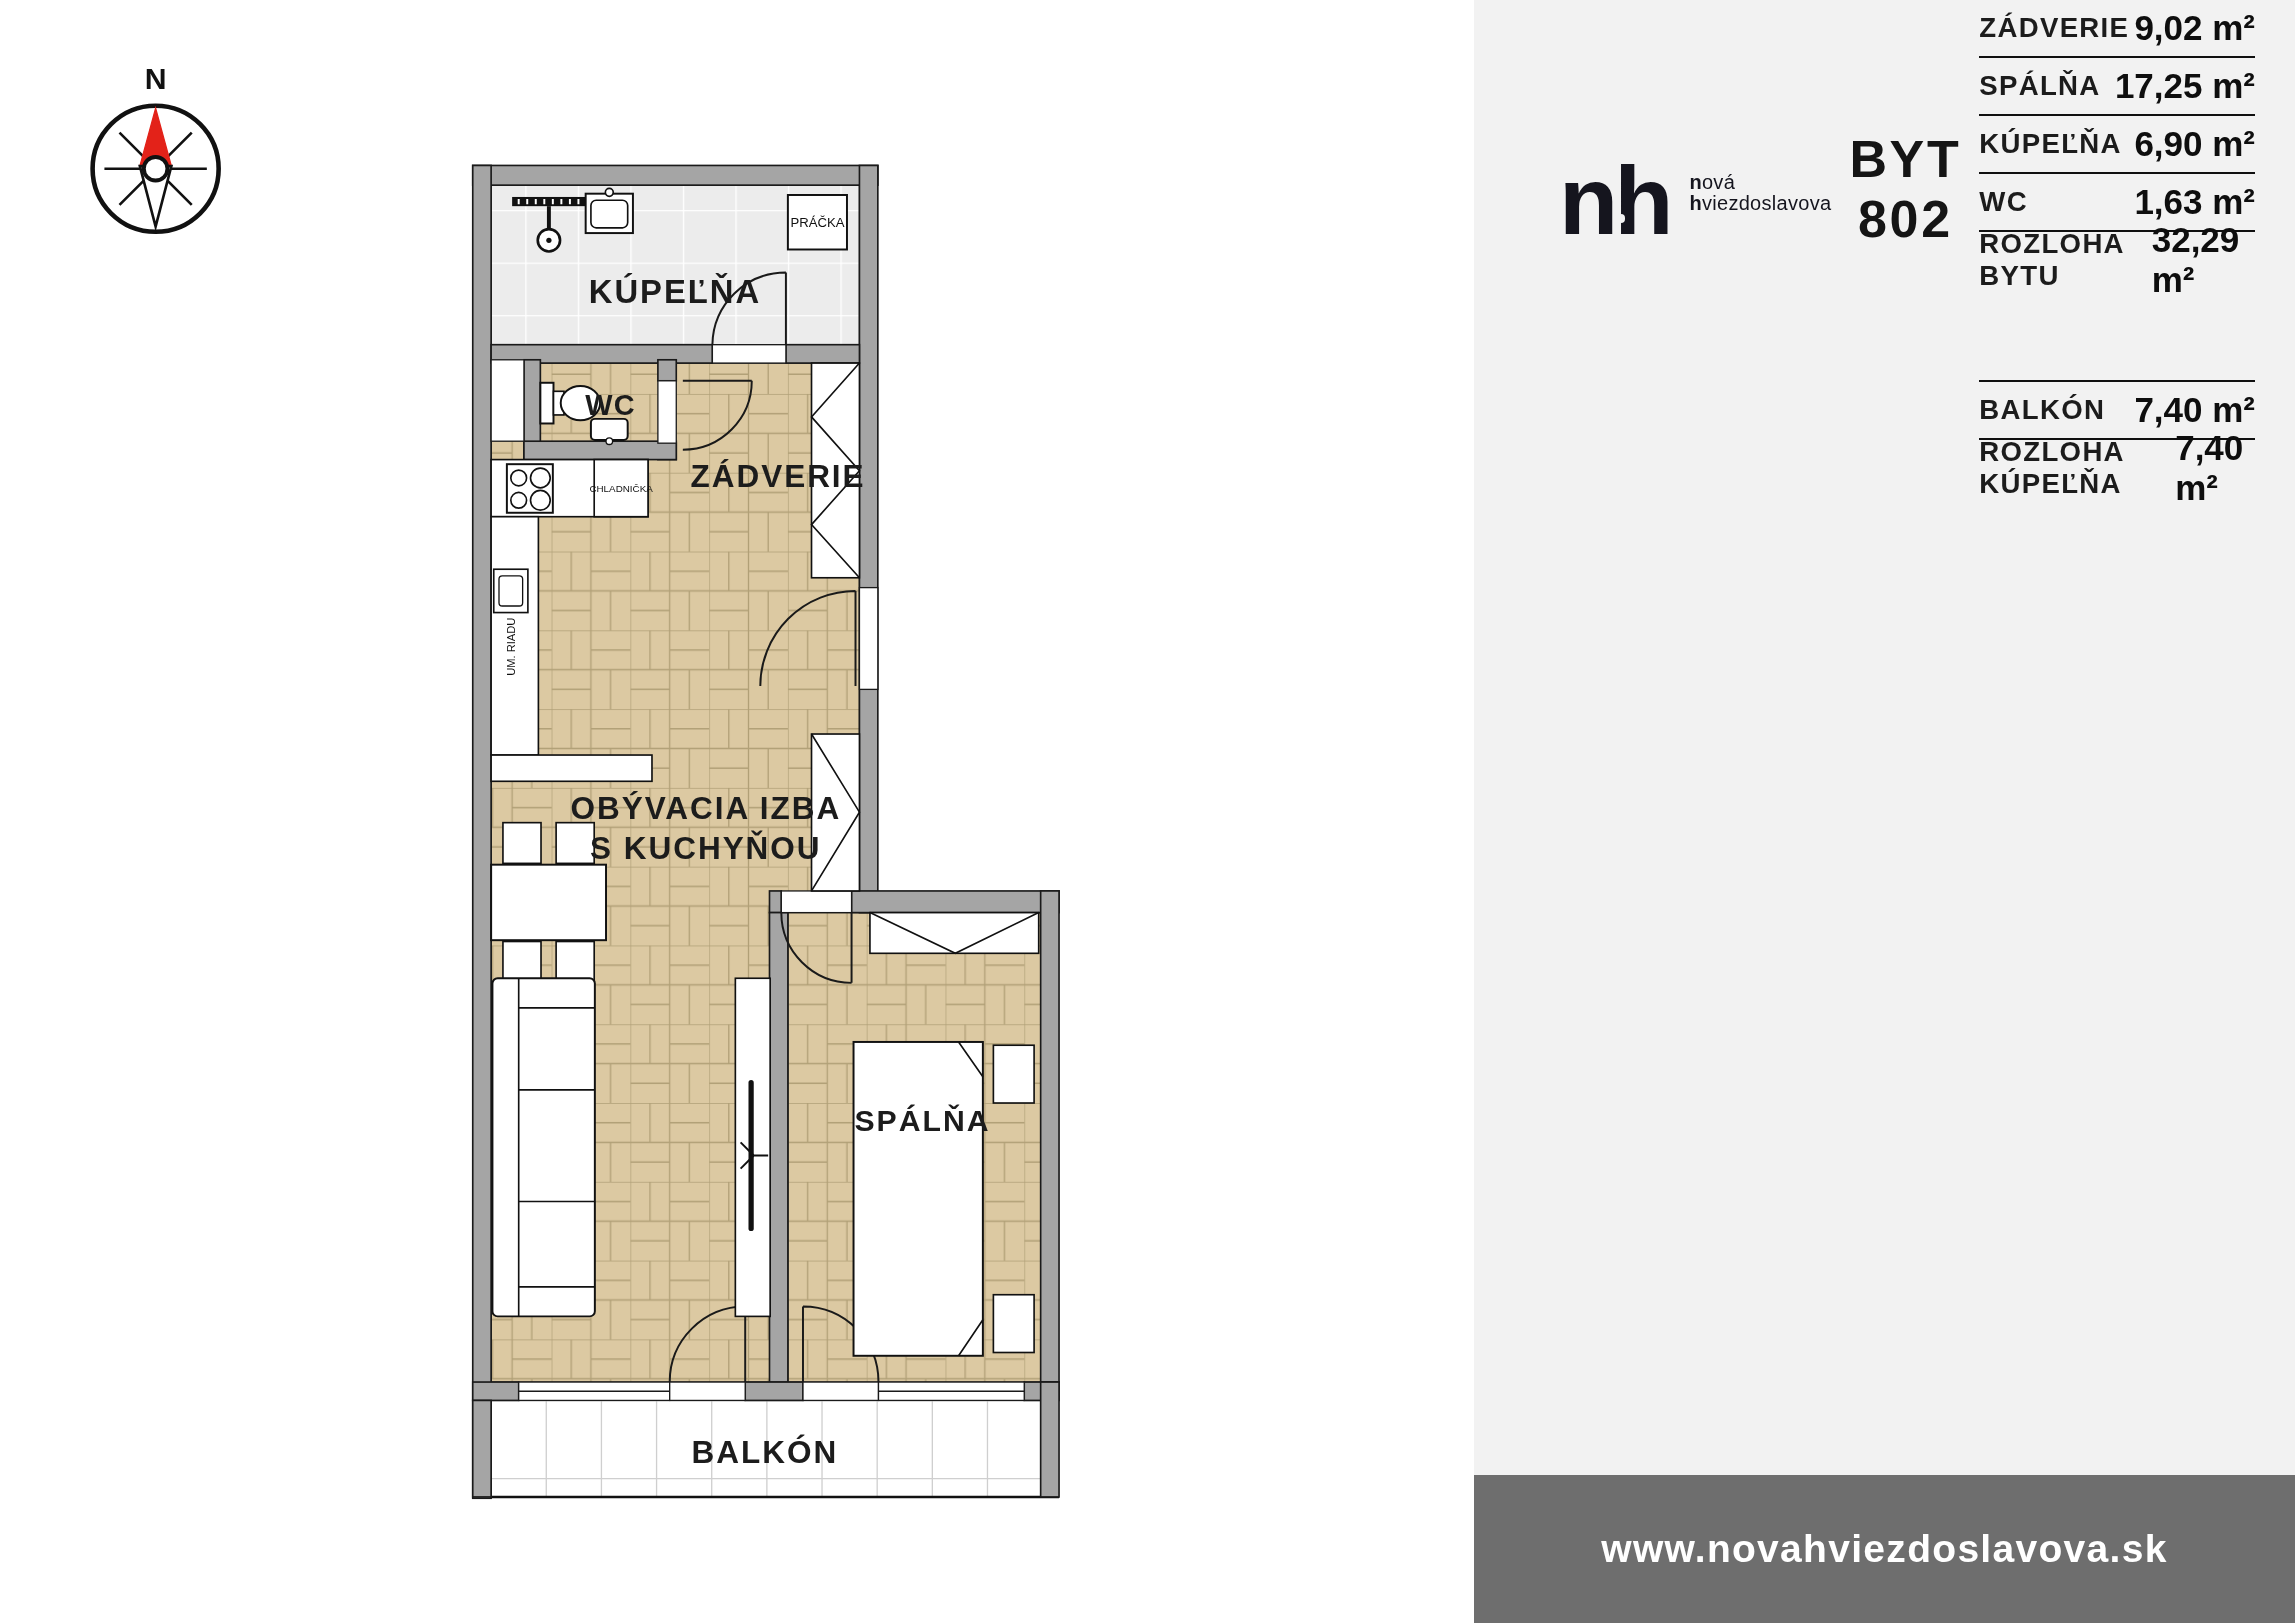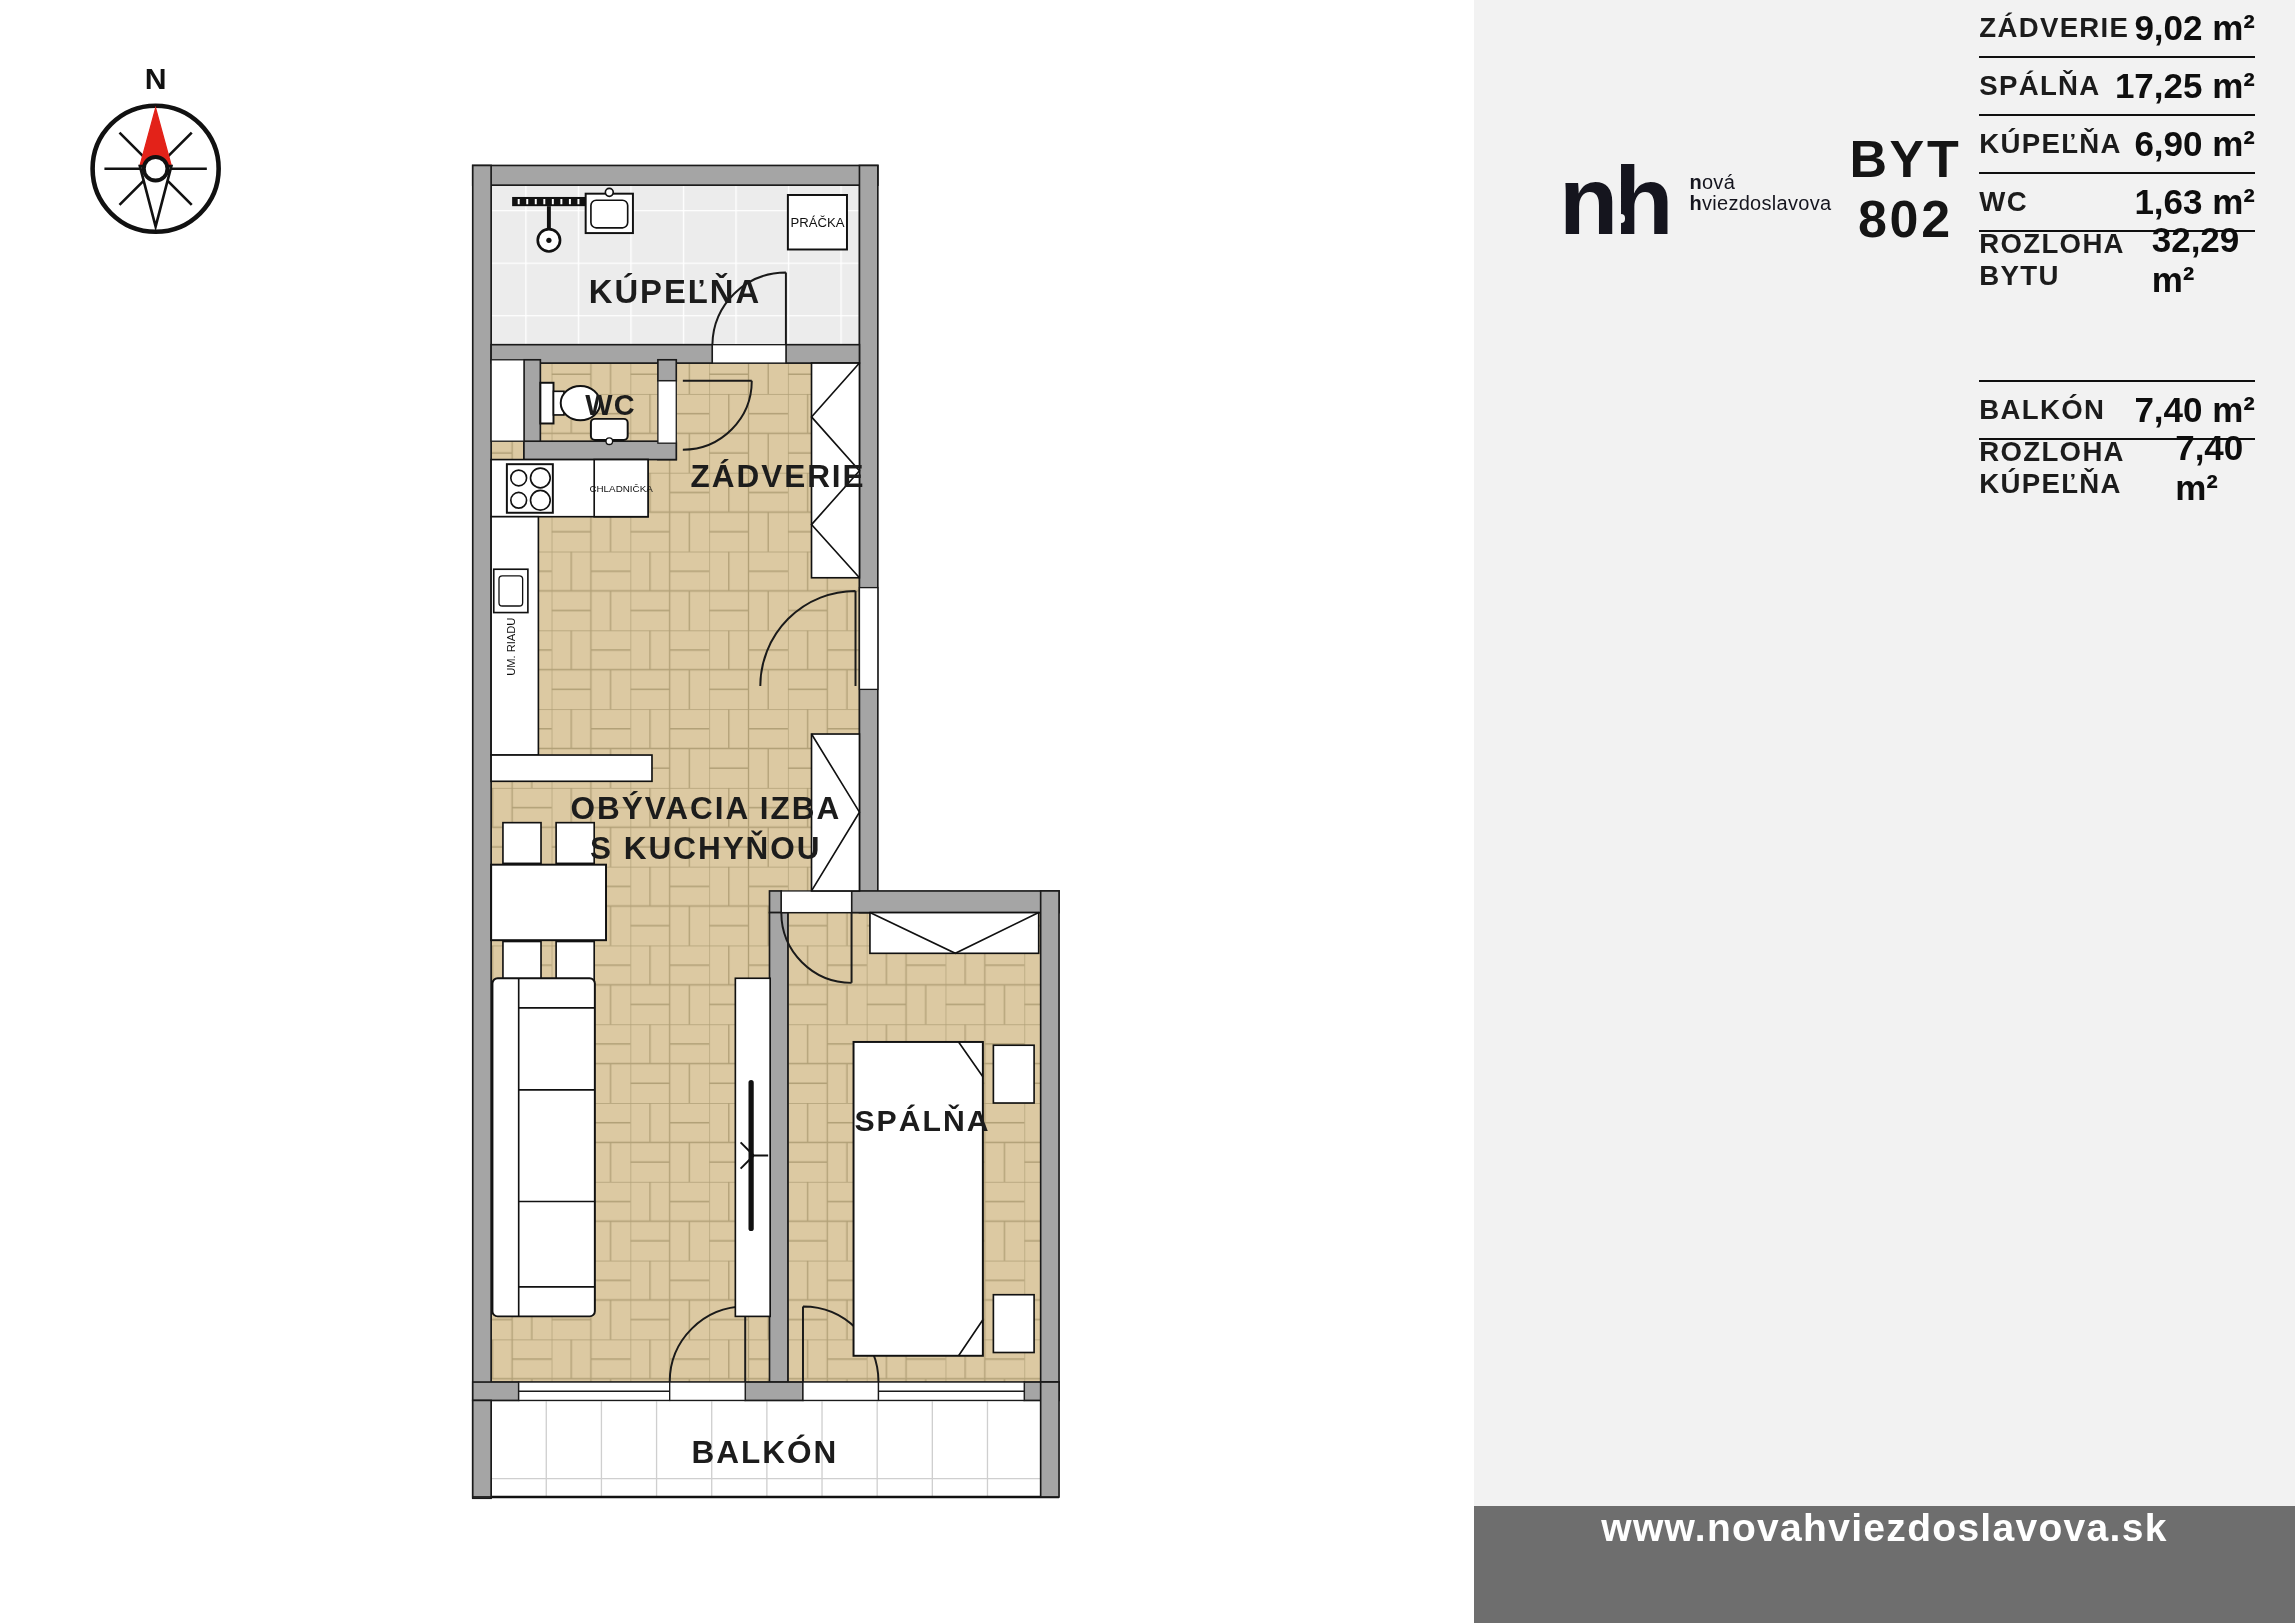--- a/index.html
+++ b/index.html
@@ -17,21 +17,21 @@
   .divider{margin-top:33px;height:9.2px;background:#3c3c3c;}
   .row{display:flex;justify-content:space-between;align-items:center;height:56px;border-bottom:2px solid #101010;}
   .row .lbl{font-size:27.6px;font-weight:700;letter-spacing:1.3px;color:#1c1c1c;}
   .row .val{font-size:35px;font-weight:800;color:#0e0e0e;}
   .row.total{border-bottom:none;}
   .row.total .lbl{font-weight:800;}
   .gap{height:92px;}
   .balcony-rows{border-top:2px solid #101010;}
   .balcony-rows .row:last-child{border-bottom:none;}
   .balcony-rows .row.total{border-bottom:none;}
-  .footer{margin-top:auto;height:117px;background:#6e6e6e;display:flex;align-items:flex-start;justify-content:center;}
+  .footer{margin-top:auto;height:148px;background:#6e6e6e;display:flex;align-items:center;justify-content:center;}
   .footer a{color:#ffffff;font-size:39px;font-weight:800;letter-spacing:1.3px;text-decoration:none;font-family:"Liberation Sans",sans-serif;}
   text{font-family:"Liberation Sans",sans-serif;}
 </style>
 </head>
 <body>
 
 <div class="page">
 
   <div class="plan-area">
     <svg width="1474" height="1623" viewBox="0 0 2245 2472">

